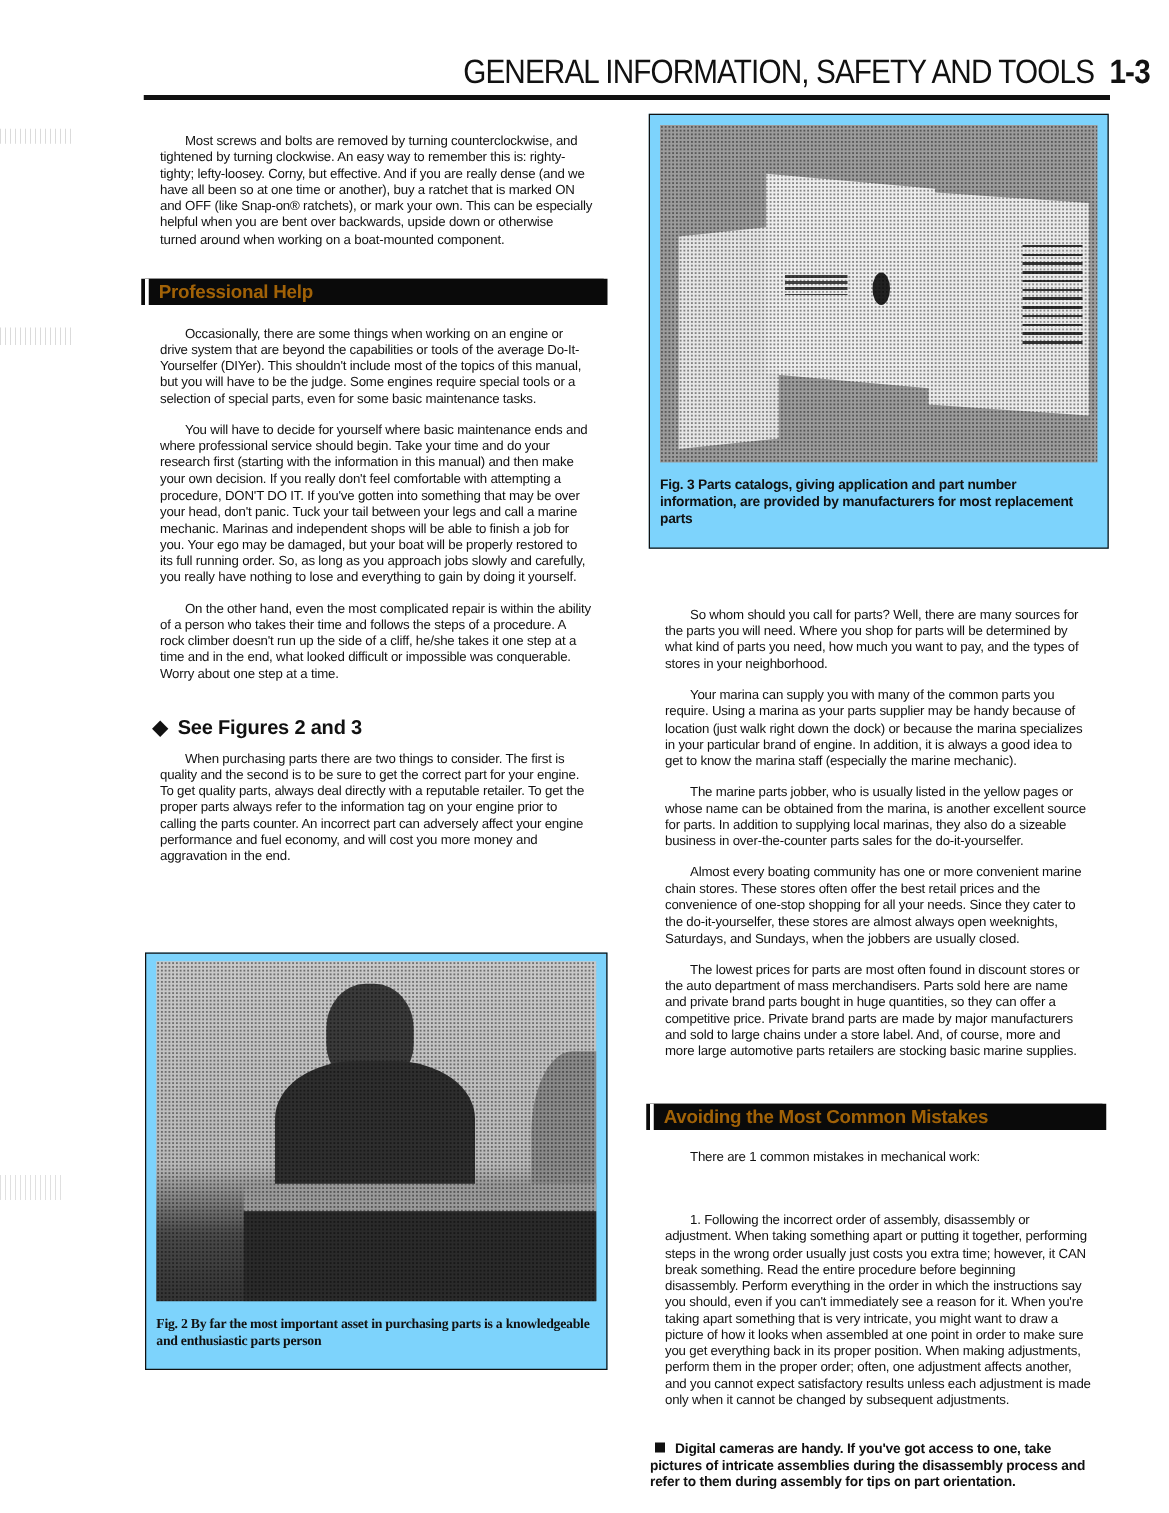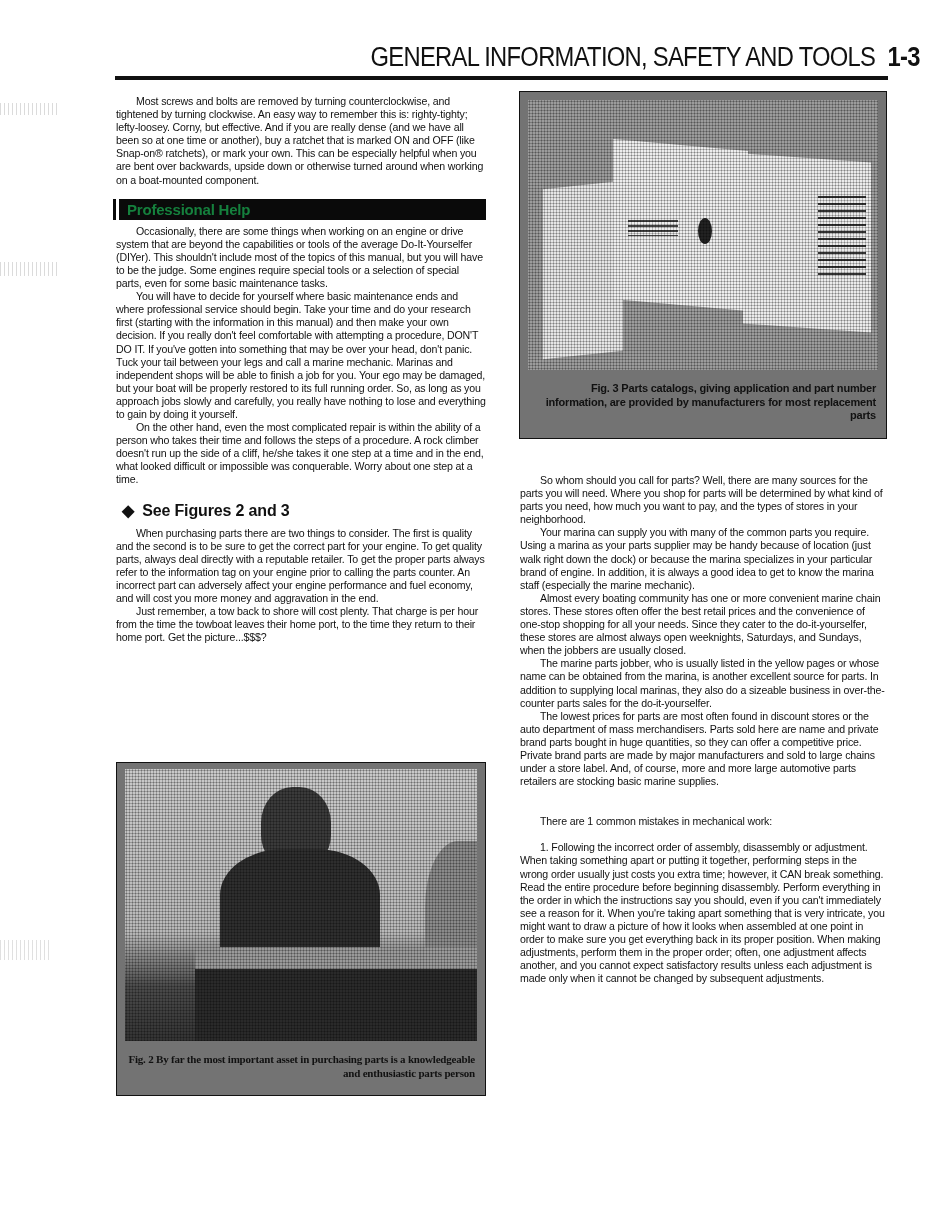--- a/index.html
+++ b/index.html
@@ -4,29 +4,29 @@
 <style>
   html, body { margin:0; padding:0; background:#ffffff; }
   body { width:935px; height:1210px; position:relative; overflow:hidden;
          font-family:"Liberation Sans", sans-serif; color:#111; }
   .header-title { position:absolute; left:300px; top:42px; width:588px; text-align:right;
          font-family:"Liberation Sans", sans-serif; font-size:27px; letter-spacing:-0.8px;
          transform:scaleX(0.88); transform-origin:right center; white-space:nowrap; color:#111; }
   .header-title .pg { font-weight:bold; margin-left:14px; }
   .header-rule { position:absolute; left:115px; top:76px; width:773px; height:4px; background:#111; }
   .col { position:absolute; font-size:10.6px; line-height:13.1px; letter-spacing:-0.15px; }
-  .col p { margin:0; text-indent:20px; text-align:left; }
+  .col p { margin:12px; text-indent:20px; text-align:left; }
   .col-left { left:116px; width:370px; }
   .col-right { left:520px; width:365px; }
-  .section-bar { background:#0a0a0a; color:#15803d; font-weight:bold; font-size:15px;
+  .section-bar { background:#0a0a0a; color:#a16207; font-weight:bold; font-size:15px;
          padding:1px 0 1px 8px; height:19px; line-height:19px; border-left:3px solid #fff;
          box-shadow:-3px 0 0 #0a0a0a; letter-spacing:-0.2px; }
   .see-figs { font-weight:bold; font-size:16px; margin:4px 0 10px 6px; }
   .see-figs .dia { margin-right:8px; }
-  .figure { border:1.5px solid #111; background:#737373; position:relative;text-align:right; }
+  .figure { border:1.5px solid #111; background:#7dd3fc; position:relative; }
   .photo { position:absolute; overflow:hidden; }
   .halftone { position:absolute; inset:0;
      background-image: radial-gradient(circle, rgba(0,0,0,0.55) 0.9px, transparent 1.1px);
      background-size:3px 3px; opacity:0.8; }
   .caption { font-weight:bold; font-size:11px; line-height:13.5px; position:absolute; left:8px; right:10px; letter-spacing:-0.2px;}
   .note { font-weight:bold; font-size:11px; line-height:13.5px; letter-spacing:-0.15px; }
   .note .sq { display:inline-block; width:8px; height:8px; background:#111; margin:0 8px 0 4px; }
   .speck { position:absolute; background:#bbb; }
 </style>
 </head>
@@ -49,21 +49,20 @@
   <div style="height:5px"></div>
   <p>Occasionally, there are some things when working on an engine or drive system that are beyond the capabilities or tools of the average Do-It-Yourselfer (DIYer). This shouldn't include most of the topics of this manual, but you will have to be the judge. Some engines require special tools or a selection of special parts, even for some basic maintenance tasks.</p>
   <p>You will have to decide for yourself where basic maintenance ends and where professional service should begin. Take your time and do your research first (starting with the information in this manual) and then make your own decision. If you really don't feel comfortable with attempting a procedure, DON'T DO IT. If you've gotten into something that may be over your head, don't panic. Tuck your tail between your legs and call a marine mechanic. Marinas and independent shops will be able to finish a job for you. Your ego may be damaged, but your boat will be properly restored to its full running order. So, as long as you approach jobs slowly and carefully, you really have nothing to lose and everything to gain by doing it yourself.</p>
   <p>On the other hand, even the most complicated repair is within the ability of a person who takes their time and follows the steps of a procedure. A rock climber doesn't run up the side of a cliff, he/she takes it one step at a time and in the end, what looked difficult or impossible was conquerable. Worry about one step at a time.</p>
 
   <div style="height:13px"></div>
   <div class="see-figs">
     <span class="dia">◆</span><span>See Figures 2 and 3</span>
   </div>
   <p>When purchasing parts there are two things to consider. The first is quality and the second is to be sure to get the correct part for your engine. To get quality parts, always deal directly with a reputable retailer. To get the proper parts always refer to the information tag on your engine prior to calling the parts counter. An incorrect part can adversely affect your engine performance and fuel economy, and will cost you more money and aggravation in the end.</p>
-  <p>Just remember, a tow back to shore will cost plenty. That charge is per hour from the time the towboat leaves their home port, to the time they return to their home port. Get the picture...$$$?</p>
 </div>
 
 <div class="figure" style="position:absolute;left:116px;top:762px;width:368px;height:332px;font-family:Liberation Serif, serif;">
   <div class="photo" style="left:8px;top:6px;width:352px;height:272px;background:linear-gradient(180deg,#c9c9c9 0%,#b8b8b8 60%,#4a4a4a 80%,#333 100%);">
 
     <div style="position:absolute;left:136px;top:18px;width:70px;height:80px;border-radius:45% 45% 40% 40%;background:#3a3a3a;"></div>
     <div style="position:absolute;left:95px;top:80px;width:160px;height:115px;border-radius:40% 40% 10% 10%;background:#2e2e2e;"></div>
     <div style="position:absolute;left:300px;top:72px;width:55px;height:110px;border-radius:60% 0 0 0;background:#8a8a8a;"></div>
     <div style="position:absolute;left:70px;top:178px;width:290px;height:22px;background:#9a9a9a;"></div>
     <div style="position:absolute;left:70px;top:200px;width:290px;height:72px;background:#2a2a2a;"></div>
@@ -81,23 +80,27 @@
     <div style="position:absolute;left:290px;top:96px;width:48px;height:80px;background:repeating-linear-gradient(180deg,#333 0 2px,transparent 2px 7px);"></div>
     <div style="position:absolute;left:100px;top:120px;width:50px;height:16px;background:repeating-linear-gradient(180deg,#444 0 2px,transparent 2px 5px);"></div>
     <div class="halftone"></div>
   </div>
   <div class="caption" style="top:290px;">Fig. 3  Parts catalogs, giving application and part number information, are provided by manufacturers for most replacement parts</div>
 </div>
 
 <div class="col col-right" style="top:474px;">
   <p>So whom should you call for parts? Well, there are many sources for the parts you will need. Where you shop for parts will be determined by what kind of parts you need, how much you want to pay, and the types of stores in your neighborhood.</p>
   <p>Your marina can supply you with many of the common parts you require. Using a marina as your parts supplier may be handy because of location (just walk right down the dock) or because the marina specializes in your particular brand of engine. In addition, it is always a good idea to get to know the marina staff (especially the marine mechanic).</p>
+  <p>The marine parts jobber, who is usually listed in the yellow pages or whose name can be obtained from the marina, is another excellent source for parts. In addition to supplying local marinas, they also do a sizeable business in over-the-counter parts sales for the do-it-yourselfer.</p>
   <p>Almost every boating community has one or more convenient marine chain stores. These stores often offer the best retail prices and the convenience of one-stop shopping for all your needs. Since they cater to the do-it-yourselfer, these stores are almost always open weeknights, Saturdays, and Sundays, when the jobbers are usually closed.</p>
-  <p>The marine parts jobber, who is usually listed in the yellow pages or whose name can be obtained from the marina, is another excellent source for parts. In addition to supplying local marinas, they also do a sizeable business in over-the-counter parts sales for the do-it-yourselfer.</p>
   <p>The lowest prices for parts are most often found in discount stores or the auto department of mass merchandisers. Parts sold here are name and private brand parts bought in huge quantities, so they can offer a competitive price. Private brand parts are made by major manufacturers and sold to large chains under a store label. And, of course, more and more large automotive parts retailers are stocking basic marine supplies.</p>
 
   <div style="height:23px"></div>
+  <div class="section-bar">Avoiding the Most Common Mistakes</div>
   <div style="height:4px"></div>
   <p>There are 1 common mistakes in mechanical work:</p>
   <div style="height:13px"></div>
   <p>1.  Following the incorrect order of assembly, disassembly or adjustment. When taking something apart or putting it together, performing steps in the wrong order usually just costs you extra time; however, it CAN break something. Read the entire procedure before beginning disassembly. Perform everything in the order in which the instructions say you should, even if you can't immediately see a reason for it. When you're taking apart something that is very intricate, you might want to draw a picture of how it looks when assembled at one point in order to make sure you get everything back in its proper position. When making adjustments, perform them in the proper order; often, one adjustment affects another, and you cannot expect satisfactory results unless each adjustment is made only when it cannot be changed by subsequent adjustments.</p>
   <div style="height:14px"></div>
+  <div class="note">
+    <span class="sq"></span><span>Digital cameras are handy. If you've got access to one, take pictures of intricate assemblies during the disassembly process and refer to them during assembly for tips on part orientation.</span>
+  </div>
 </div>
 
 </body></html>

